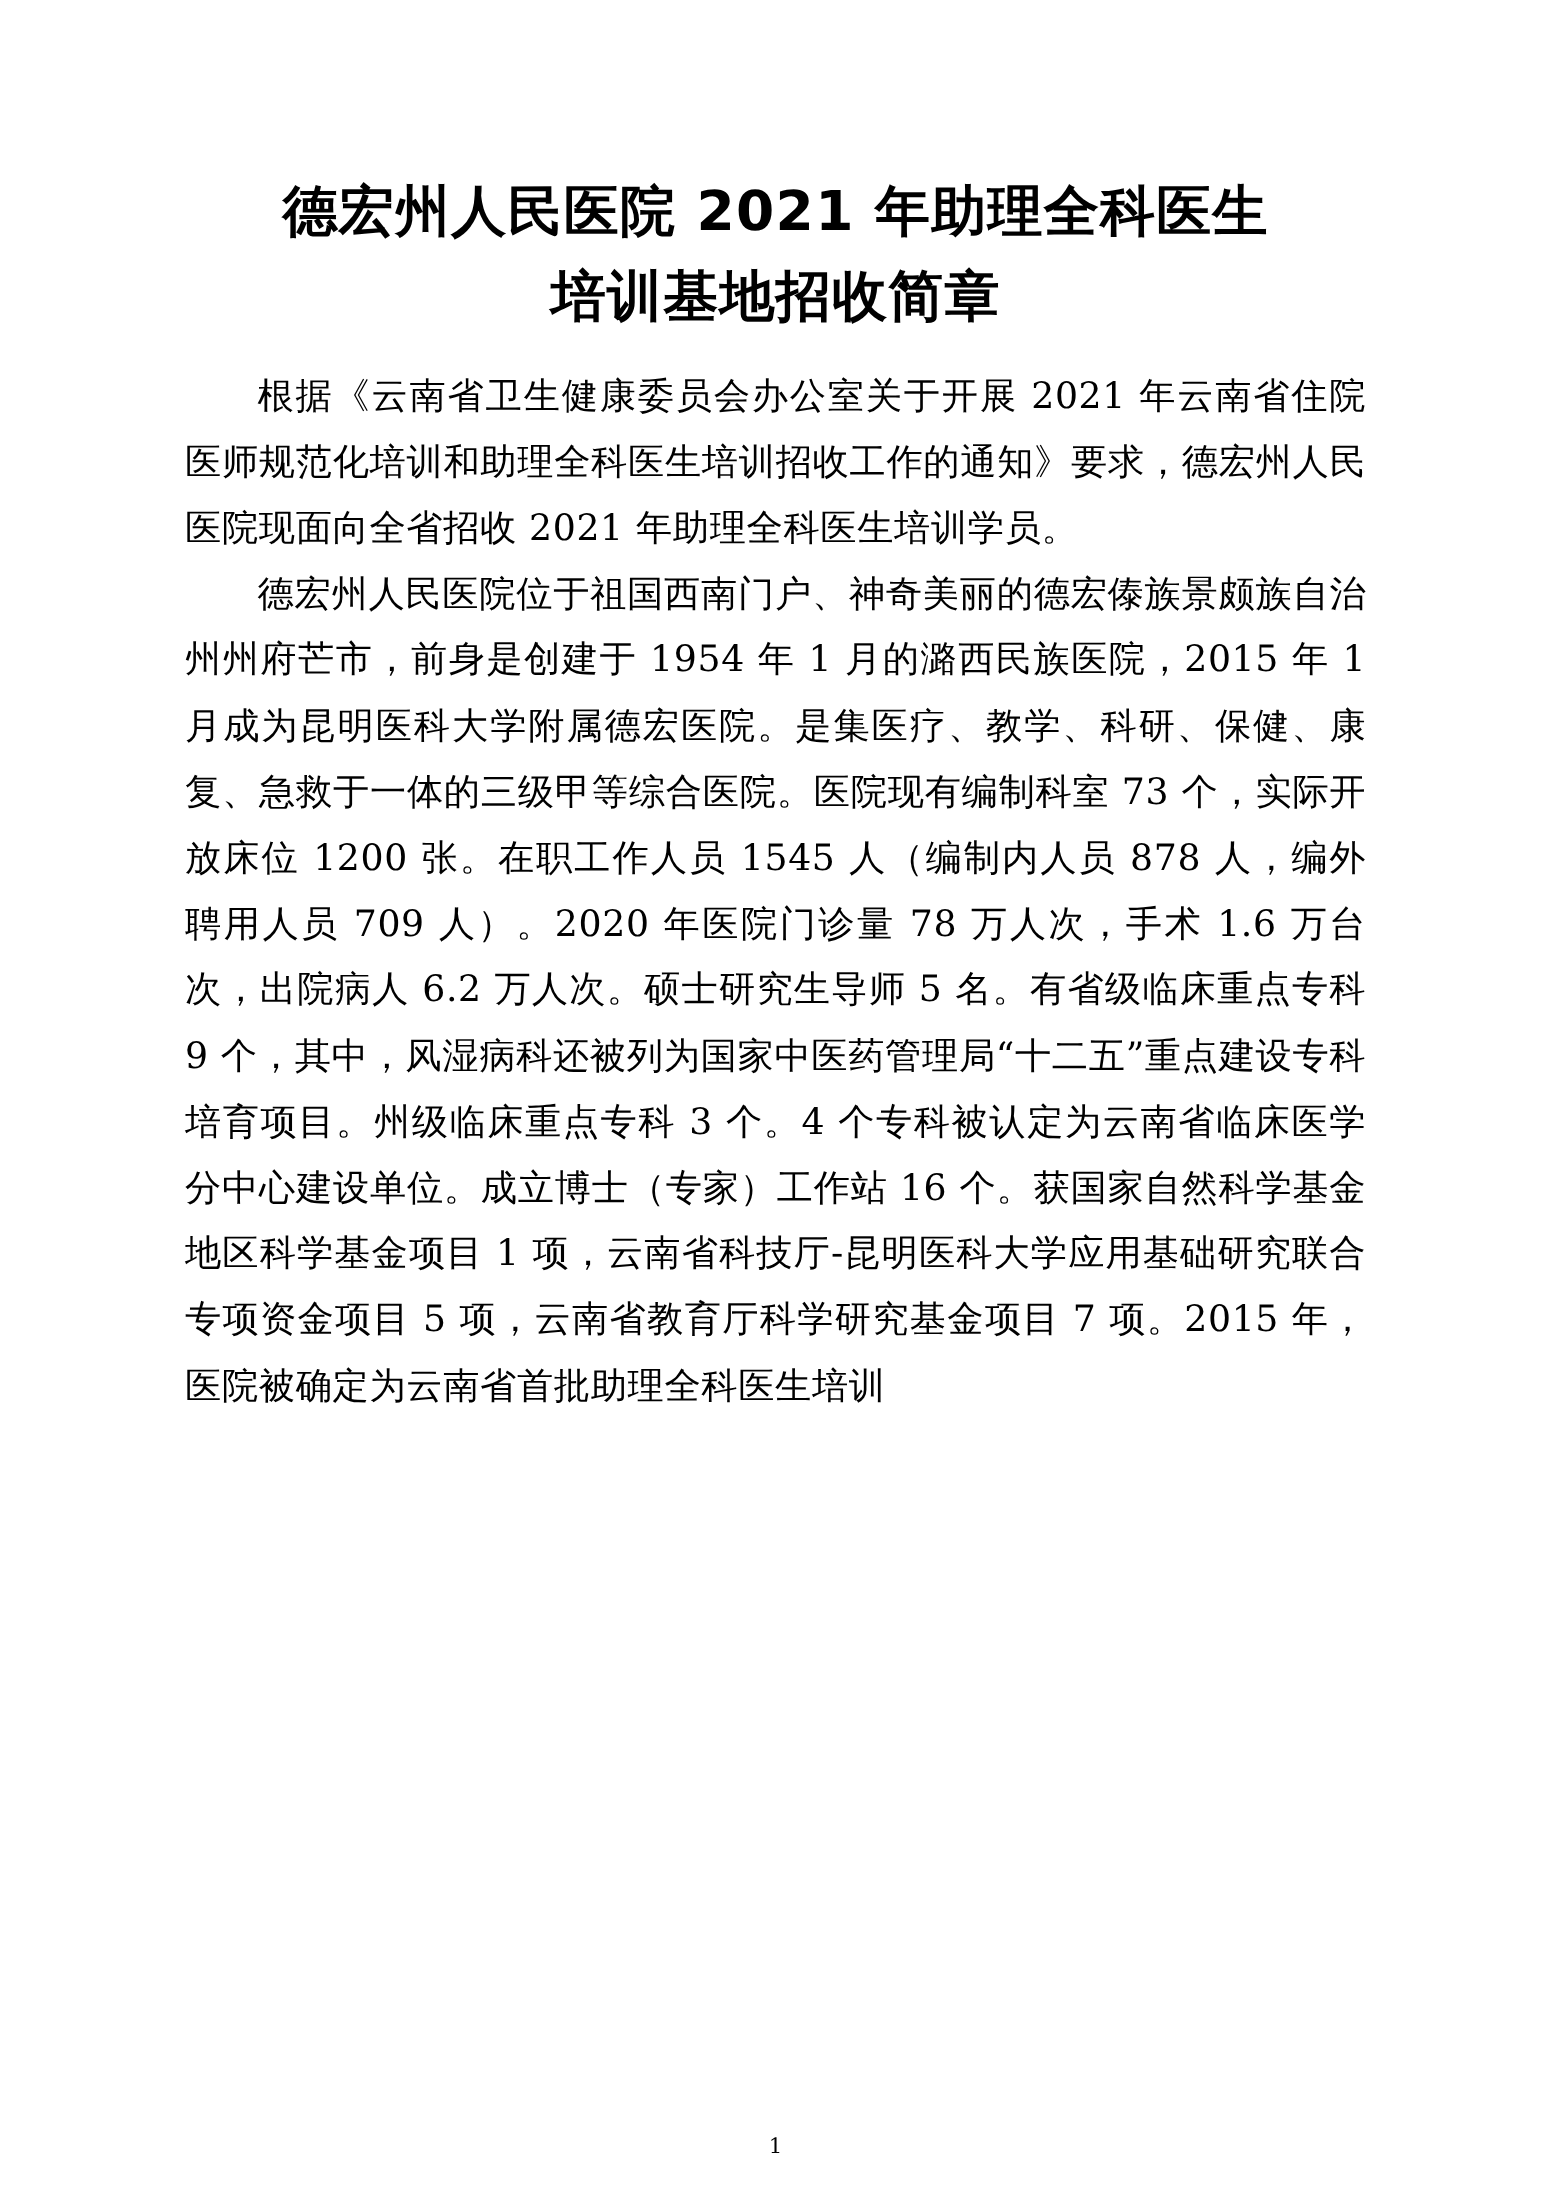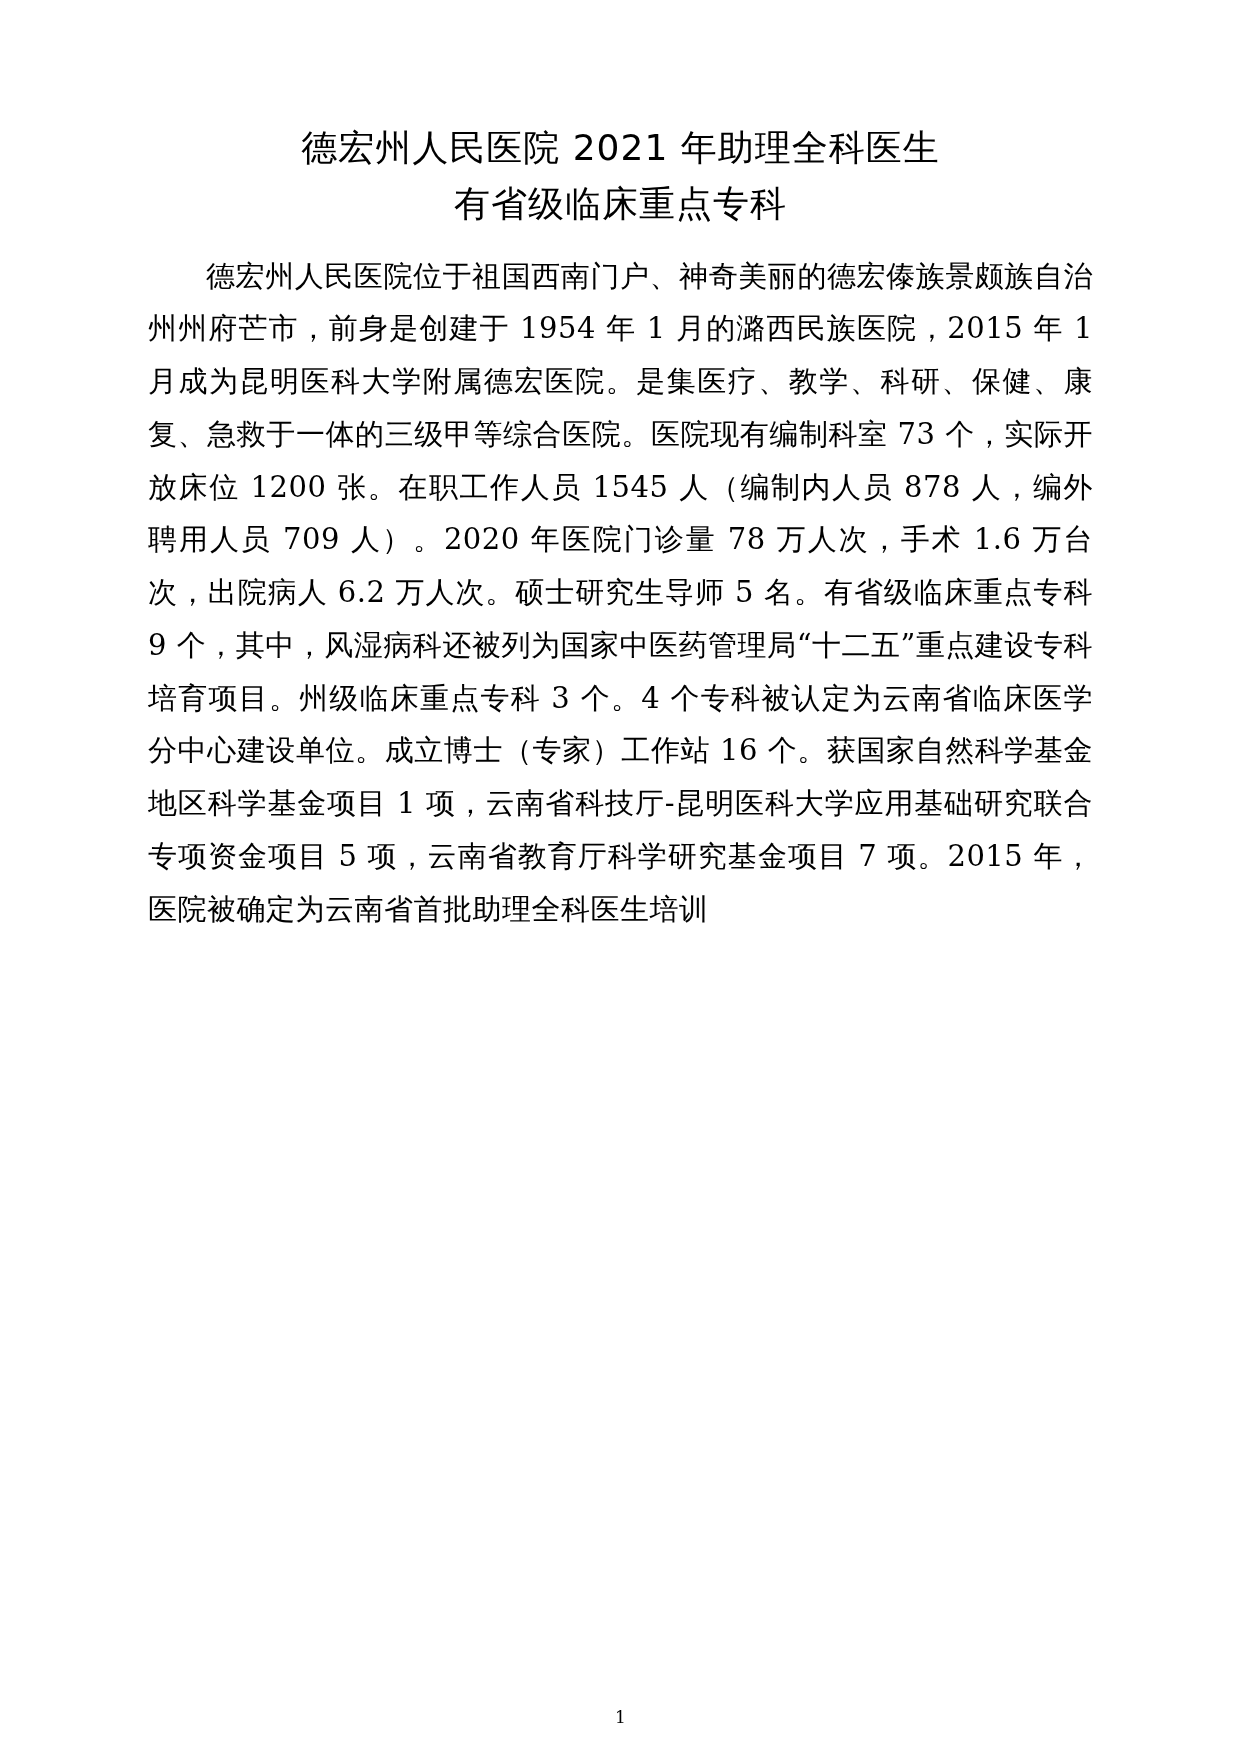--- a/index.html
+++ b/index.html
@@ -19,25 +19,25 @@
     position: absolute;
     top: 0;
     left: 0;
     width: 1241px;
     height: 1755px;
     box-sizing: border-box;
     padding: 120px 148px 40px 148px;
   }
   .doc-title {
     text-align: center;
-    font-size: 36px;
-    font-weight: normal;
+    font-size: 44px;
+    font-weight: bold;
     line-height: 1.55;
     letter-spacing: 1px;
-    margin: 0 0 18px 0;
+    margin: 16px 0 18px 0;
     font-family: "DejaVu Sans", "Liberation Sans", sans-serif;
   }
   .doc-title .title-line {
     display: block;
   }
   .body-text {
     font-size: 29px;
     line-height: 1.82;
     text-align: justify;
     text-justify: inter-ideograph;
@@ -61,22 +61,23 @@
     font-family: "DejaVu Serif", "Liberation Serif", serif;
   }
 </style>
 </head>
 <body>
 
 <div class="page">
 
   <h1 class="doc-title">
     <span class="title-line">德宏州人民医院 2021 年助理全科医生</span>
-    <span class="title-line">有省级临床重点专科</span>
+    <span class="title-line">培训基地招收简章</span>
   </h1>
 
   <div class="body-text">
+    <p class="para">根据《云南省卫生健康委员会办公室关于开展 2021 年云南省住院医师规范化培训和助理全科医生培训招收工作的通知》要求，德宏州人民医院现面向全省招收 2021 年助理全科医生培训学员。</p>
     <p class="para">德宏州人民医院位于祖国西南门户、神奇美丽的德宏傣族景颇族自治州州府芒市，前身是创建于 1954 年 1 月的潞西民族医院，2015 年 1 月成为昆明医科大学附属德宏医院。是集医疗、教学、科研、保健、康复、急救于一体的三级甲等综合医院。医院现有编制科室 73 个，实际开放床位 1200 张。在职工作人员 1545 人（编制内人员 878 人，编外聘用人员 709 人）。2020 年医院门诊量 78 万人次，手术 1.6 万台次，出院病人 6.2 万人次。硕士研究生导师 5 名。有省级临床重点专科 9 个，其中，风湿病科还被列为国家中医药管理局“十二五”重点建设专科培育项目。州级临床重点专科 3 个。4 个专科被认定为云南省临床医学分中心建设单位。成立博士（专家）工作站 16 个。获国家自然科学基金地区科学基金项目 1 项，云南省科技厅-昆明医科大学应用基础研究联合专项资金项目 5 项，云南省教育厅科学研究基金项目 7 项。2015 年，医院被确定为云南省首批助理全科医生培训</p>
   </div>
 
   <div class="page-number">1</div>
 
 </div>
 
 </body></html>

